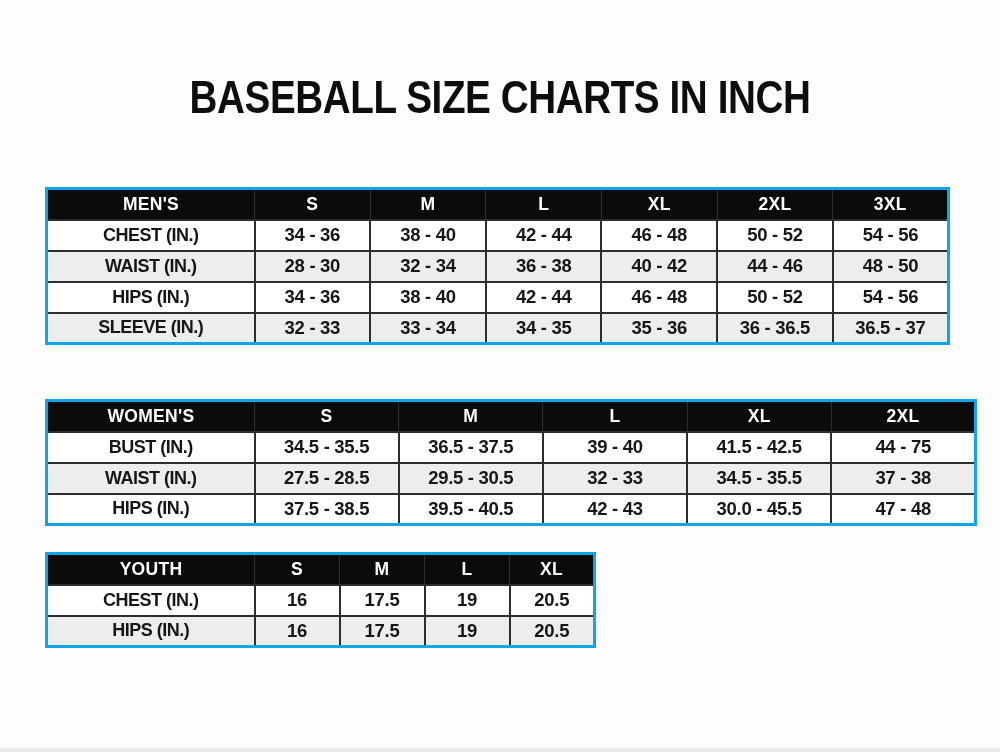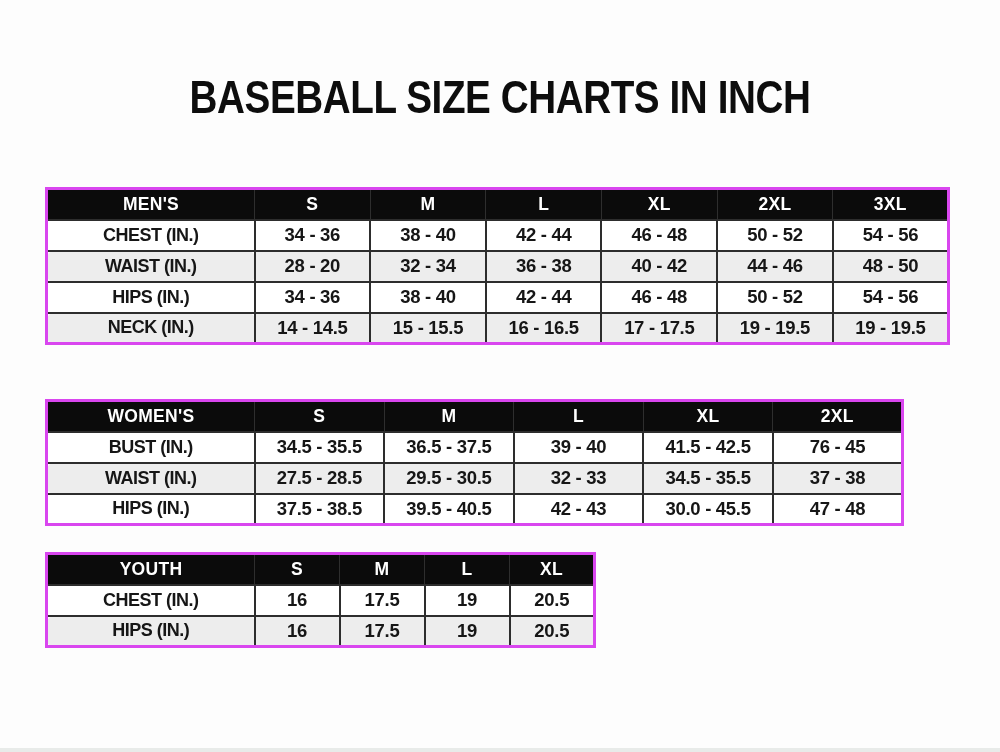--- a/index.html
+++ b/index.html
@@ -35,24 +35,24 @@
     left: 45px;
   }
   #mens-host   { top: 187px; }
   #womens-host { top: 399px; }
   #youth-host  { top: 552px; }
 
   .size-table {
     border-collapse: collapse;
     table-layout: fixed;
     background: var(--row-bg, #ffffff);
-    border: 3px solid #d946ef;
+    border: 3px solid #0ea5e9;
   }
   .size-table-mens   { width: 905px; }
-  .size-table-womens { width: 859px; }
+  .size-table-womens { width: 932px; }
   .size-table-youth  { width: 551px; }
 
   .size-table th, .size-table td {
     height: 31px;
     padding: 0 2px;
     text-align: center;
     vertical-align: middle;
     font-weight: 700;
     box-sizing: border-box;
     white-space: nowrap;
@@ -121,44 +121,44 @@
             <td>CHEST (IN.)</td>
             <td>34 - 36</td>
             <td>38 - 40</td>
             <td>42 - 44</td>
             <td>46 - 48</td>
             <td>50 - 52</td>
             <td>54 - 56</td>
           </tr>
           <tr>
             <td>WAIST (IN.)</td>
-            <td>28 - 20</td>
+            <td>28 - 30</td>
             <td>32 - 34</td>
             <td>36 - 38</td>
             <td>40 - 42</td>
             <td>44 - 46</td>
             <td>48 - 50</td>
           </tr>
           <tr>
             <td>HIPS (IN.)</td>
             <td>34 - 36</td>
             <td>38 - 40</td>
             <td>42 - 44</td>
             <td>46 - 48</td>
             <td>50 - 52</td>
             <td>54 - 56</td>
           </tr>
           <tr>
-            <td>NECK (IN.)</td>
-            <td>14 - 14.5</td>
-            <td>15 - 15.5</td>
-            <td>16 - 16.5</td>
-            <td>17 - 17.5</td>
-            <td>19 - 19.5</td>
-            <td>19 - 19.5</td>
+            <td>SLEEVE (IN.)</td>
+            <td>32 - 33</td>
+            <td>33 - 34</td>
+            <td>34 - 35</td>
+            <td>35 - 36</td>
+            <td>36 - 36.5</td>
+            <td>36.5 - 37</td>
           </tr>
         </tbody>
       </table>
     </div>
 
   <div id="womens-host" class="tbl-pos">
       <table class="size-table size-table-womens">
         <colgroup>
           <col style="width: 208px;">
           <col>
@@ -177,21 +177,21 @@
             <th>2XL</th>
           </tr>
         </thead>
         <tbody>
           <tr>
             <td>BUST (IN.)</td>
             <td>34.5 - 35.5</td>
             <td>36.5 - 37.5</td>
             <td>39 - 40</td>
             <td>41.5 - 42.5</td>
-            <td>76 - 45</td>
+            <td>44 - 75</td>
           </tr>
           <tr>
             <td>WAIST (IN.)</td>
             <td>27.5 - 28.5</td>
             <td>29.5 - 30.5</td>
             <td>32 - 33</td>
             <td>34.5 - 35.5</td>
             <td>37 - 38</td>
           </tr>
           <tr>

